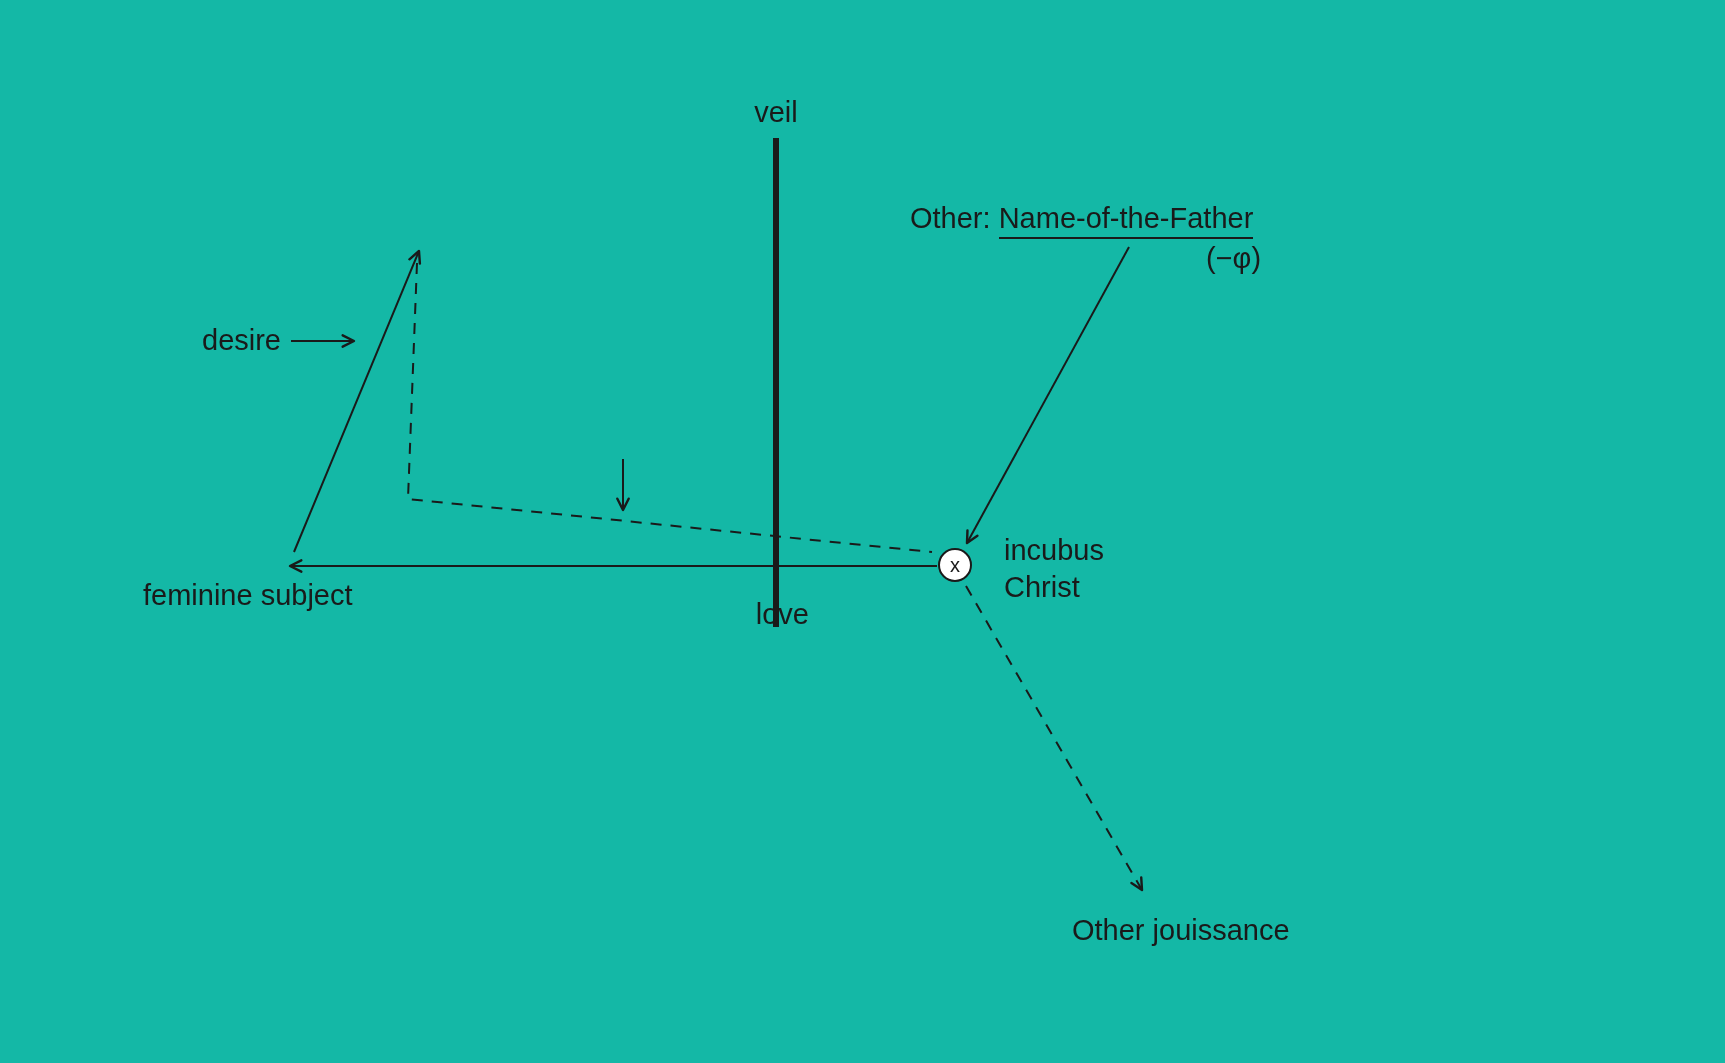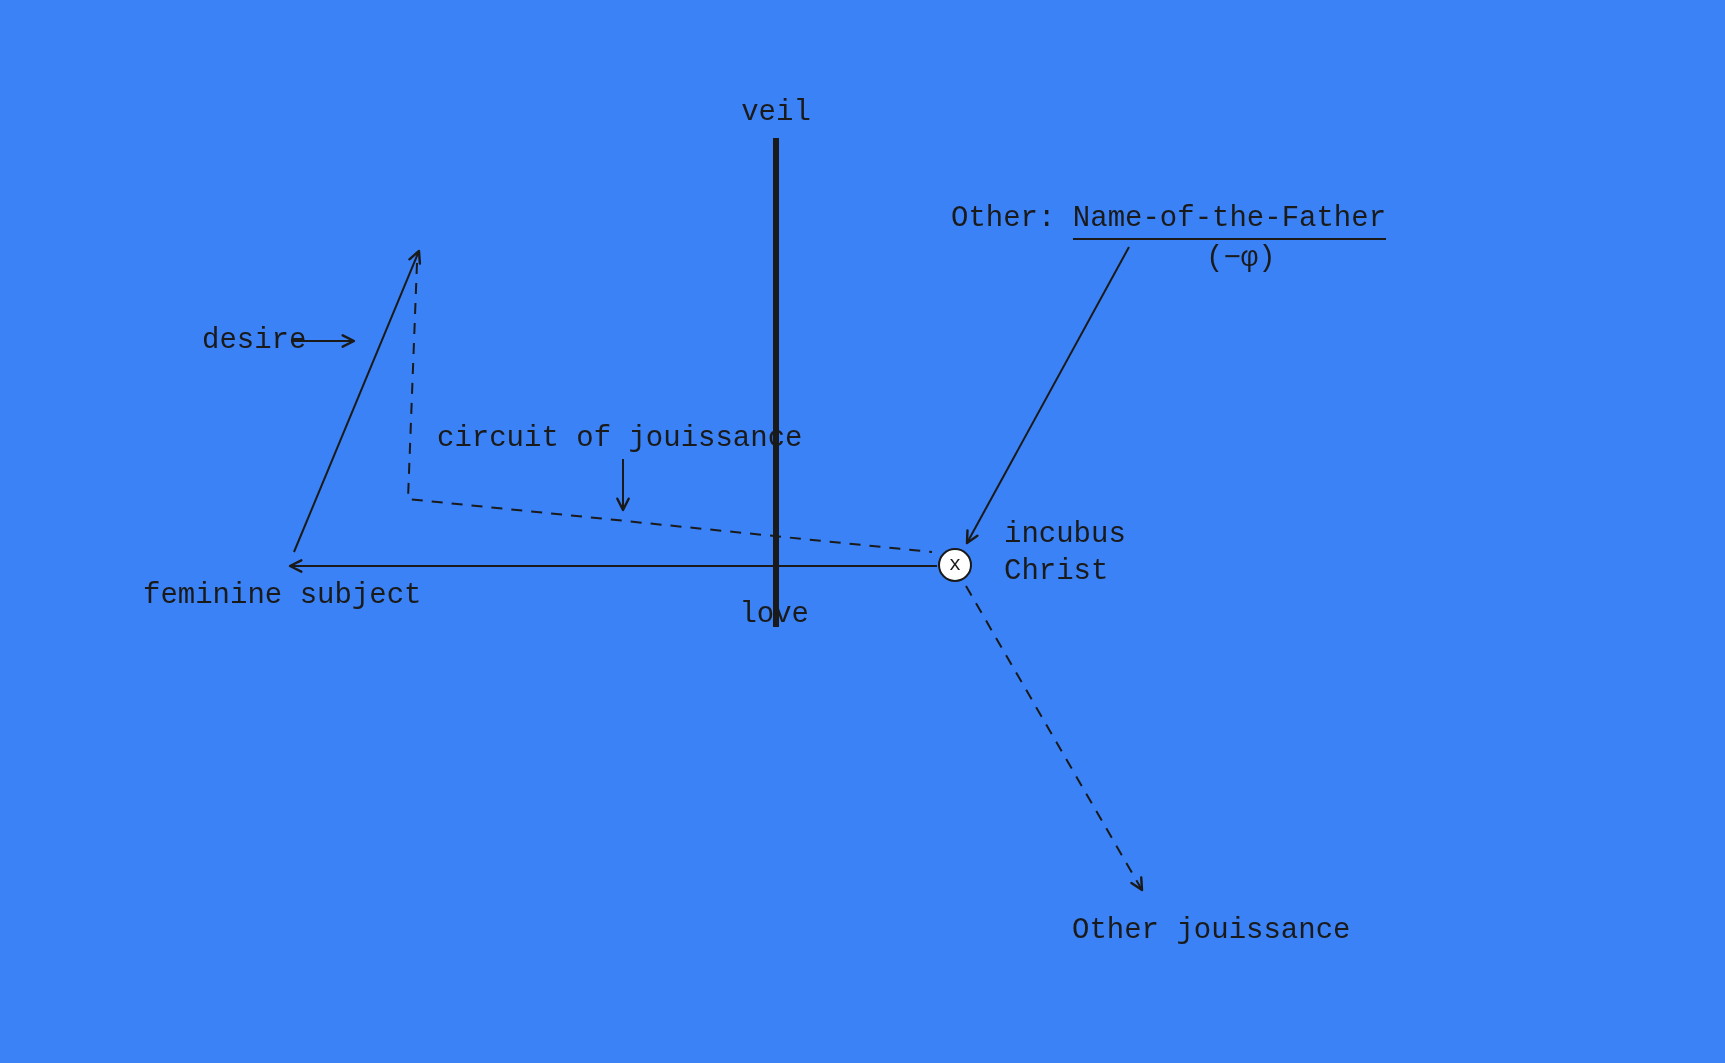--- a/index.html
+++ b/index.html
@@ -4,23 +4,23 @@
 <style>
   html, body {
     margin: 0;
     padding: 0;
     background: #ffffff;
   }
   .stage {
     position: relative;
     width: 1725px;
     height: 1063px;
-    background: #3b82f6;
+    background: #14b8a6;
     overflow: hidden;
-    font-family: Liberation Mono, monospace;
+    font-family: Liberation Sans, sans-serif;
     color: #1a1a1a;
   }
   .lines-svg {
     position: absolute;
     inset: 0;
     width: 1725px;
     height: 1063px;
   }
   .lbl {
     position: absolute;
@@ -71,34 +71,33 @@
     <path d="M966 586 L1142 890" fill="none" stroke="#1a1a1a" stroke-width="2" stroke-dasharray="11 9" marker-end="url(#arrow)"></path>
 
     <circle cx="955" cy="565" r="16" fill="#ffffff" stroke="#1a1a1a" stroke-width="2"></circle>
   </svg>
 
   <div class="lbl center-x" style="left:776px; top:94px;">veil</div>
 
 
   <div class="lbl" style="left:202px; top:322px;">desire</div>
 
-  <div class="lbl" style="left:437px; top:420px;">circuit of jouissance</div>
 
   <div class="lbl" style="left:135px; top:577px;margin-left:8px;">feminine subject</div>
 
   <div class="lbl right-x" style="left:768px; top:596px;margin-left:41px;">love</div>
 
-  <div class="lbl" style="left:910px; top:200px;margin-left:41px;">
+  <div class="lbl" style="left:910px; top:200px;">
     <span>Other: </span><span class="underlined">Name-of-the-Father</span>
   </div>
 
   <div class="lbl" style="left:1206px; top:240px;">(−φ)</div>
 
   <div class="x-node-label" style="left:955px; top:565px;">x</div>
 
-  <div class="lbl" style="left:1004px; top:516px;">
+  <div class="lbl" style="left:1004px; top:532px;">
     <div>incubus</div>
     <div>Christ</div>
   </div>
 
   <div class="lbl" style="left:1072px; top:912px;">Other jouissance</div>
 
 </div>
 
 </body></html>

